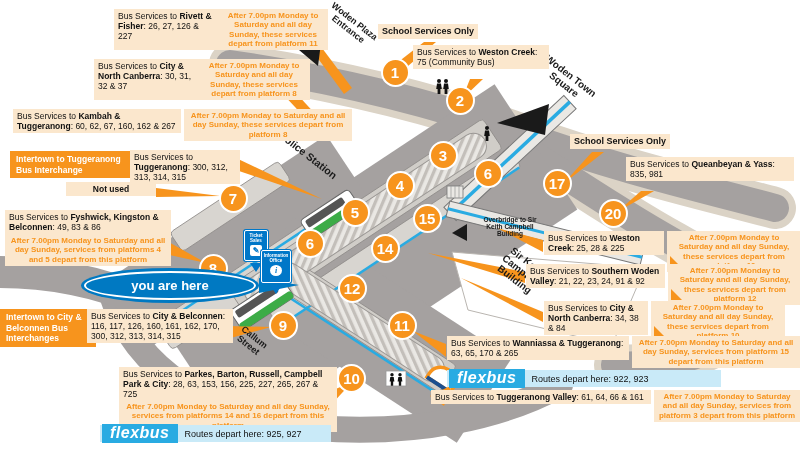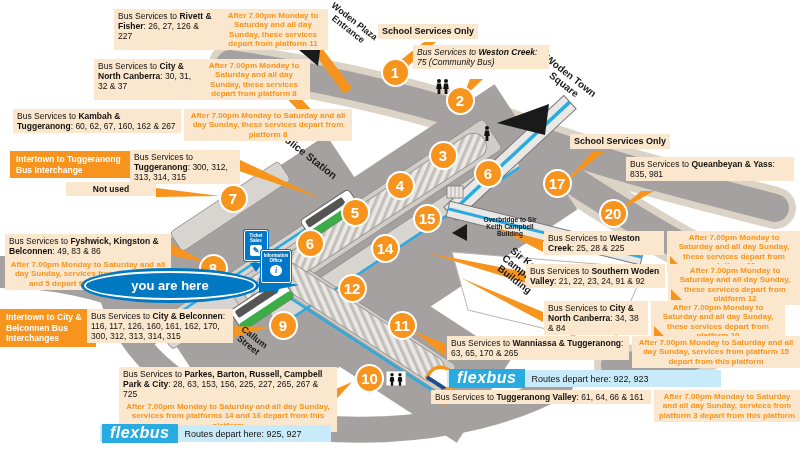--- a/index.html
+++ b/index.html
@@ -209,21 +209,21 @@
   <div class="obox" style="left:10px;top:151px;width:112px;">Intertown to Tuggeranong Bus Interchange</div>
 
   <div class="lbl" style="left:130px;top:150px;">
     <div class="box" style="width:102px;"><span>Bus Services to </span><b>Tuggeranong</b><span>: 300, 312, 313, 314, 315</span></div>
   </div>
 
   <div class="lbl" style="left:66px;top:182px;">
     <div class="box center" style="width:82px;"><b>Not used</b></div>
   </div>
 
-  <div class="lbl" style="left:5px;top:210px;margin-top:24px;">
+  <div class="lbl" style="left:5px;top:210px;">
     <div class="box" style="width:158px;">
       <span>Bus Services to </span><b>Fyshwick, Kingston &amp; Belconnen</b><span>: 49, 83 &amp; 86</span>
       <span class="note" style="margin-top:4px;">After 7.00pm Monday to Saturday and all day Sunday, services from platforms 4 and 5 depart from this platform</span>
     </div>
   </div>
 
   <div class="yah">you are here</div>
   <div class="yah-tail"></div>
 
   <div class="obox" style="left:0px;top:309px;width:84px;">Intertown to City &amp; Belconnen Bus Interchanges</div>
@@ -241,21 +241,21 @@
   <div class="flexstrip" style="left:100px;top:425px;width:231px;height:17px;">
     <span class="flexlogo">flexbus</span>
     <span>Routes depart here: 925, 927</span>
   </div>
 
   <div class="lbl" style="left:378px;top:24px;">
     <div class="box" style="font-size:9px;"><b>School Services Only</b></div>
   </div>
 
   <div class="lbl" style="left:413px;top:45px;">
-    <div class="box" style="width:128px;font-style:italic;"><span>Bus Services to </span><b>Weston Creek</b><span>: 75 (Community Bus)</span></div>
+    <div class="box" style="width:128px;"><span>Bus Services to </span><b>Weston Creek</b><span>: 75 (Community Bus)</span></div>
   </div>
 
   <div class="lbl" style="left:570px;top:134px;">
     <div class="box" style="font-size:9px;"><b>School Services Only</b></div>
   </div>
 
   <div class="lbl" style="left:626px;top:157px;">
     <div class="box" style="width:160px;"><span>Bus Services to </span><b>Queanbeyan &amp; Yass</b><span>: 835, 981</span></div>
   </div>
 
@@ -313,21 +313,21 @@
   <div id="markers">
       <div class="circle" style="left: 380.5px; top: 57.5px;">1</div>
       <div class="circle" style="left: 445.5px; top: 85.5px;">2</div>
       <div class="circle" style="left: 428.5px; top: 140.5px;">3</div>
       <div class="circle" style="left: 385.5px; top: 170.5px;">4</div>
       <div class="circle" style="left: 340.5px; top: 197.5px;">5</div>
       <div class="circle" style="left: 295.5px; top: 228.5px;">6</div>
       <div class="circle" style="left: 218.5px; top: 183.5px;">7</div>
       <div class="circle" style="left: 198.5px; top: 253.5px;">8</div>
       <div class="circle" style="left: 268.5px; top: 310.5px;">9</div>
-      <div class="circle" style="left: 355px; top: 363.5px;">10</div>
+      <div class="circle" style="left: 337px; top: 363.5px;">10</div>
       <div class="circle" style="left: 387.5px; top: 310.5px;">11</div>
       <div class="circle" style="left: 337.5px; top: 273.5px;">12</div>
       <div class="circle" style="left: 370.5px; top: 233.5px;">14</div>
       <div class="circle" style="left: 412.5px; top: 203.5px;">15</div>
       <div class="circle" style="left: 473.5px; top: 158.5px;">6</div>
       <div class="circle" style="left: 542.5px; top: 168.5px;">17</div>
       <div class="circle" style="left: 598.5px; top: 198.5px;">20</div>
     </div>
 
 </div>

